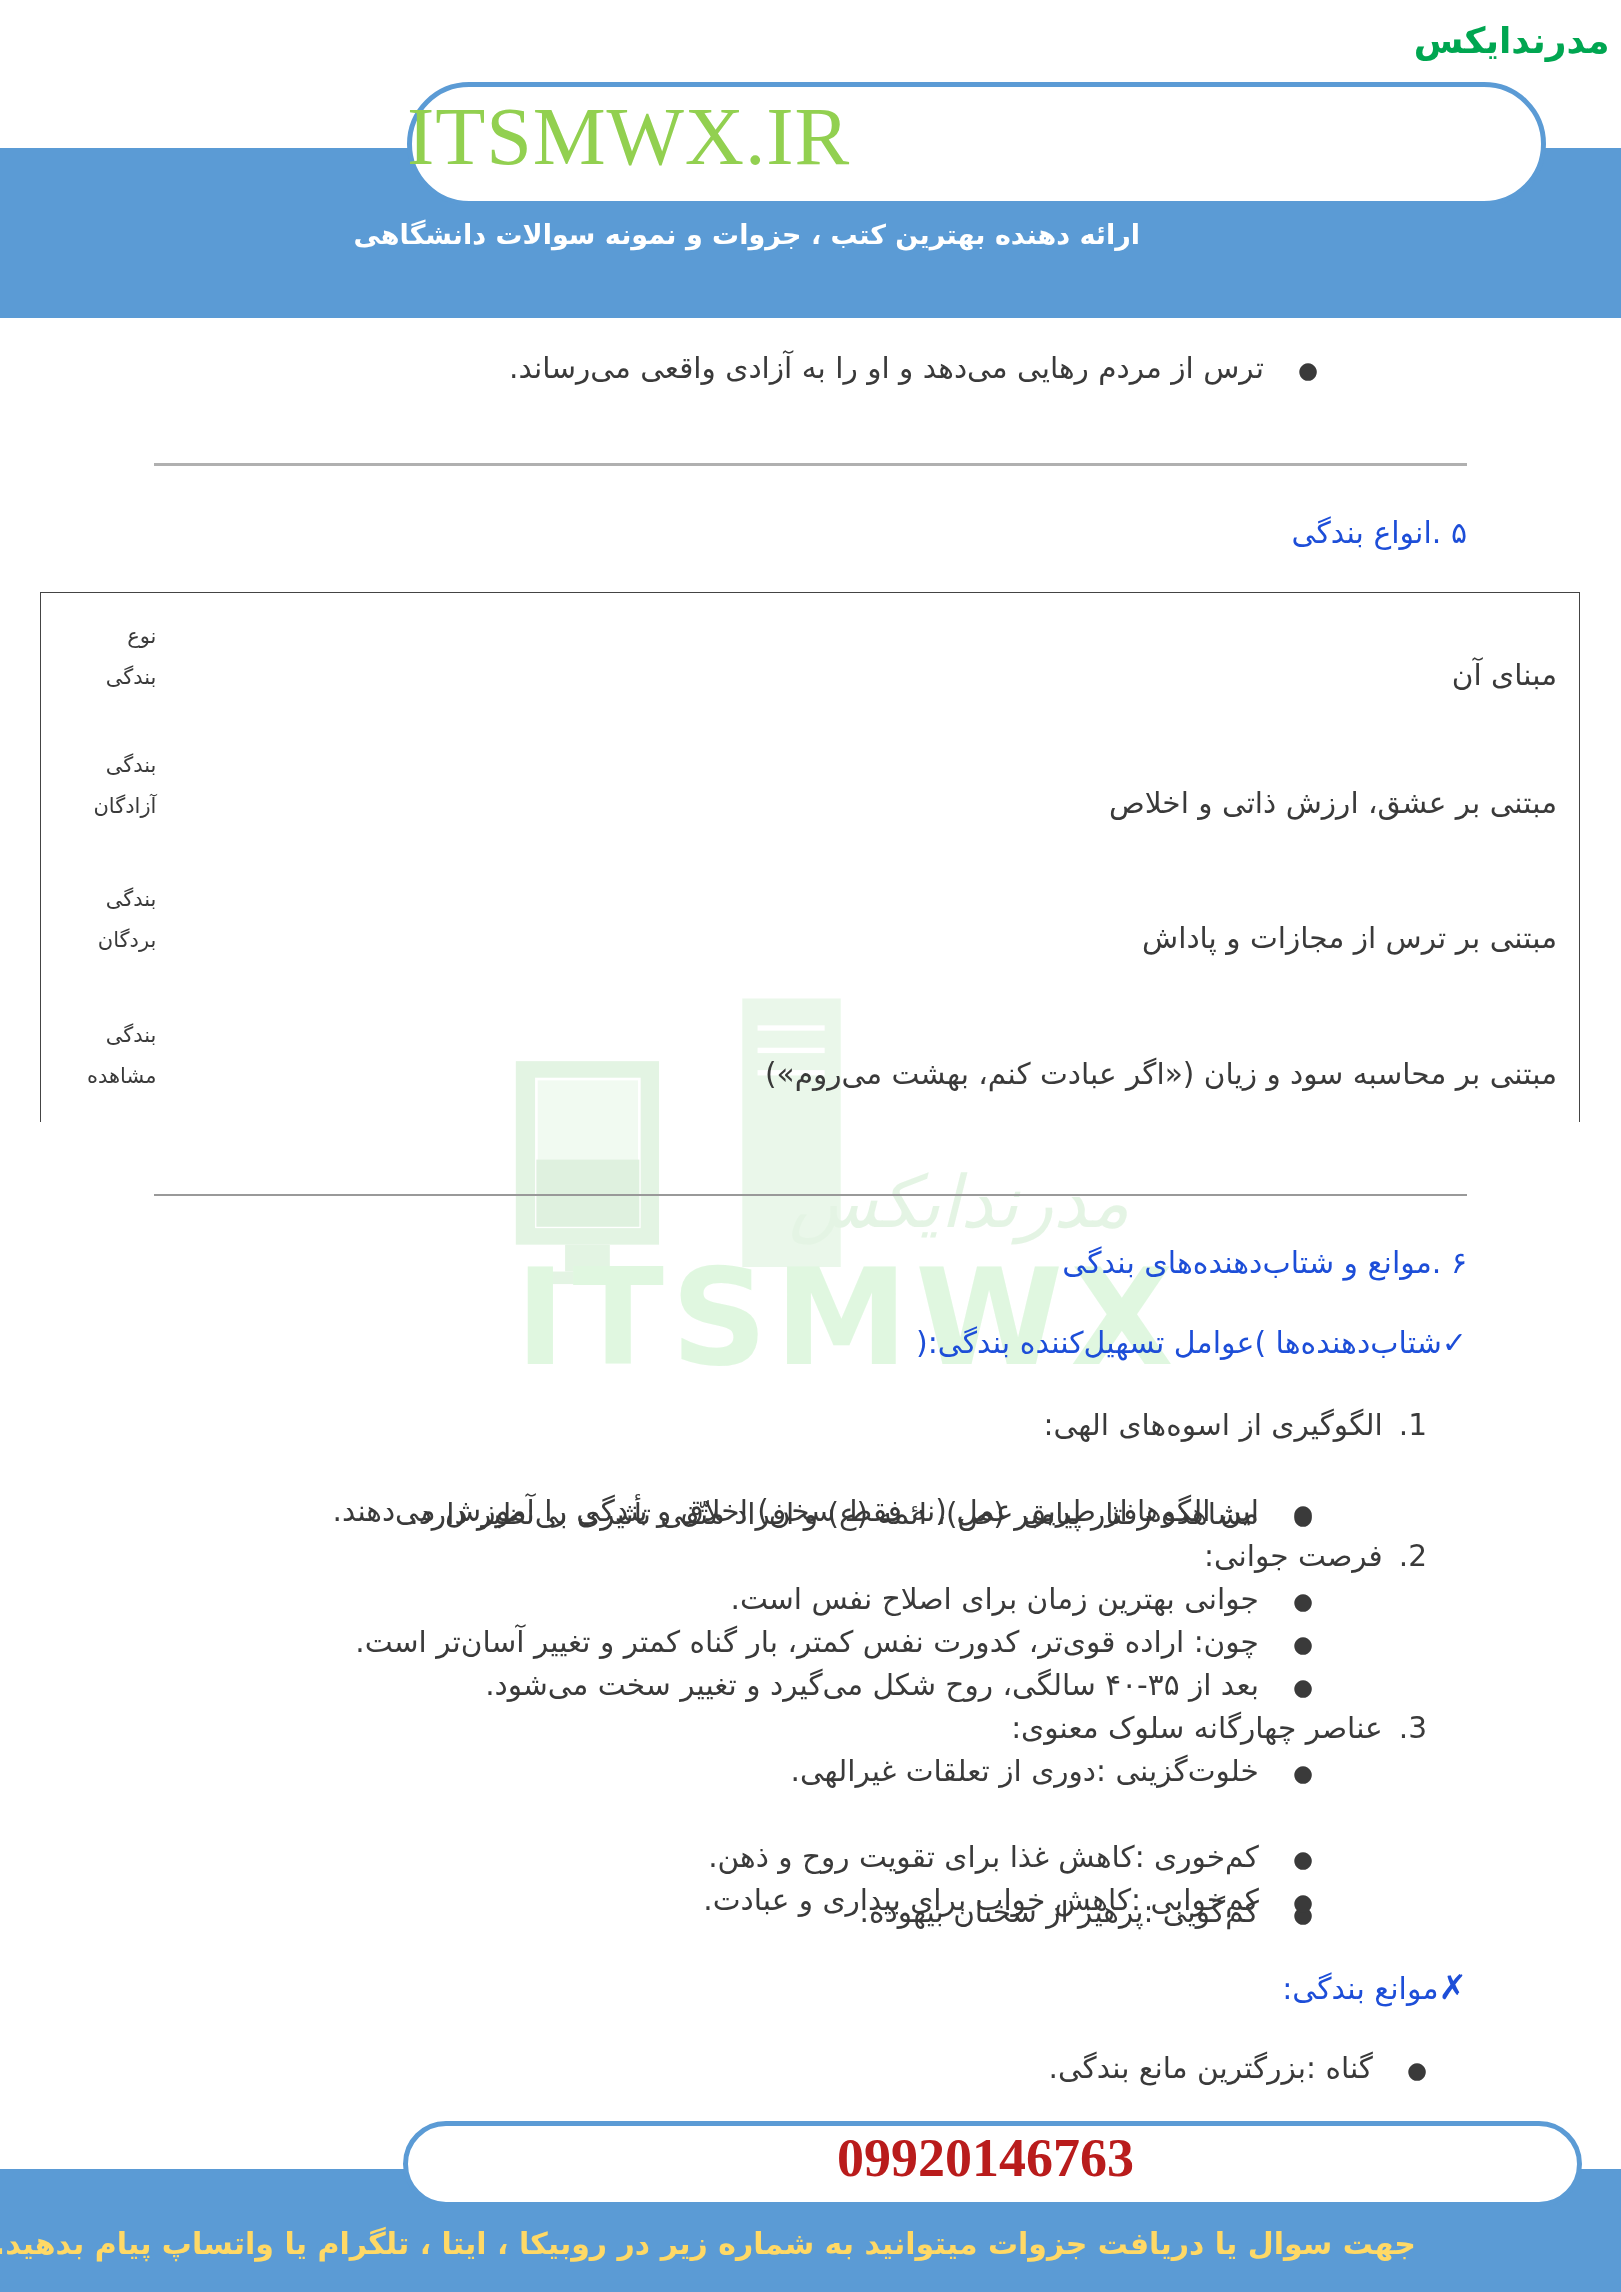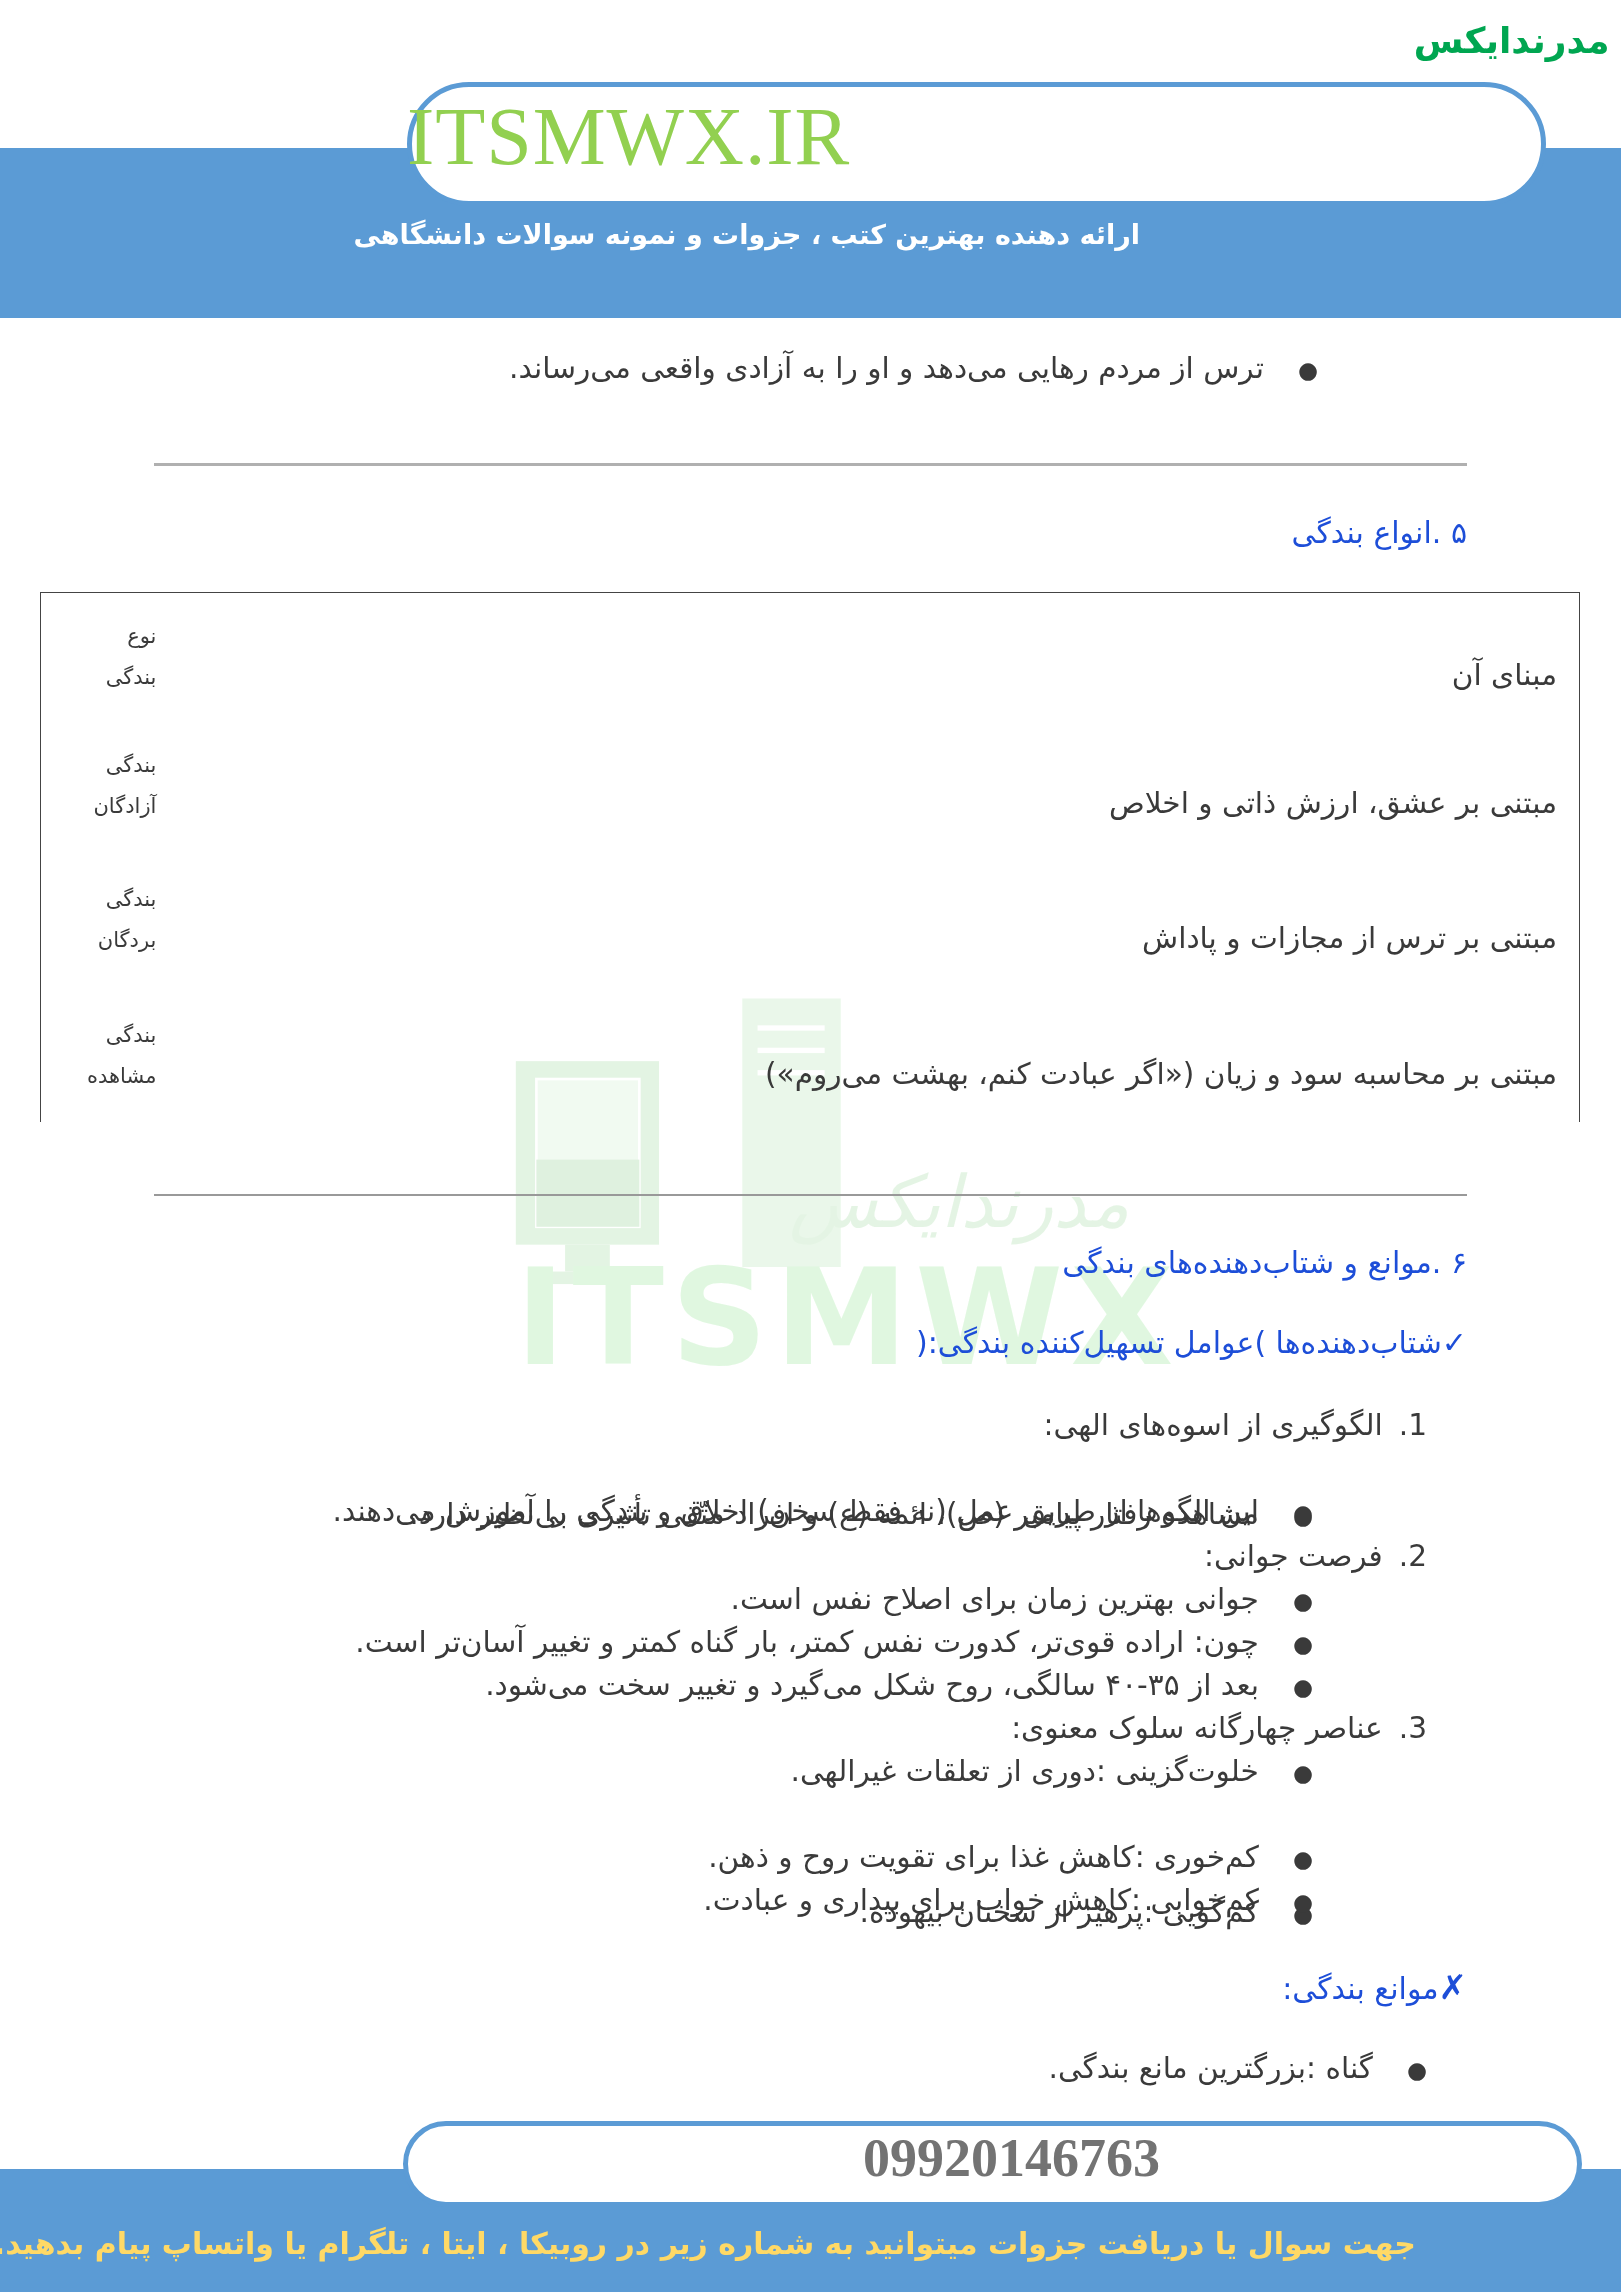--- a/index.html
+++ b/index.html
@@ -15,22 +15,22 @@
   .tagline { right:482px; top:219px; font-size:27px; font-weight:bold; color:#ffffff; direction:rtl; white-space:nowrap; }
   .txt { font-size:29.6px; color:#3a3a3a; direction:rtl; white-space:nowrap; }
   .divider { height:2.7px; background:#b0b0b0; }
   .heading { font-size:30px; color:#1d4ed8; direction:rtl; white-space:nowrap; }
   .table { left:40px; top:592px; width:1540px; height:530px; border:1.8px solid #444; border-bottom:none; box-sizing:border-box; }
   .cell-left { font-size:21px; color:#3a3a3a; direction:rtl; text-align:right; line-height:41px; width:143px; }
   .dot { font-size:23px; color:#3a3a3a; }
   .footer-band { left:0; top:2169px; width:1622px; height:124px; background:#5b9bd5; }
   .pill-bottom { left:403px; top:2121px; width:1179px; height:86px; background:#fff; border:5.4px solid #5b9bd5;
                  border-radius:45px; box-sizing:border-box; }
-  .phone { left:422px; top:2127px; width:1179px; text-align:center; font-family:"Liberation Serif","DejaVu Serif",serif;
-           font-size:54px; font-weight:bold; color:#737373; }
+  .phone { left:396px; top:2127px; width:1179px; text-align:center; font-family:"Liberation Serif","DejaVu Serif",serif;
+           font-size:54px; font-weight:bold; color:#b91c1c; }
   .footer-note { right:206px; top:2226px; font-size:30px; font-weight:bold; color:#ffd966; direction:rtl; white-space:nowrap; }
   .wm { opacity:0.55; }
 </style>
 </head>
 <body>
 
 <div class="abs brand">مدرندایکس</div>
 
 <div class="abs band-top"></div>
 <div class="abs pill-top"></div>

